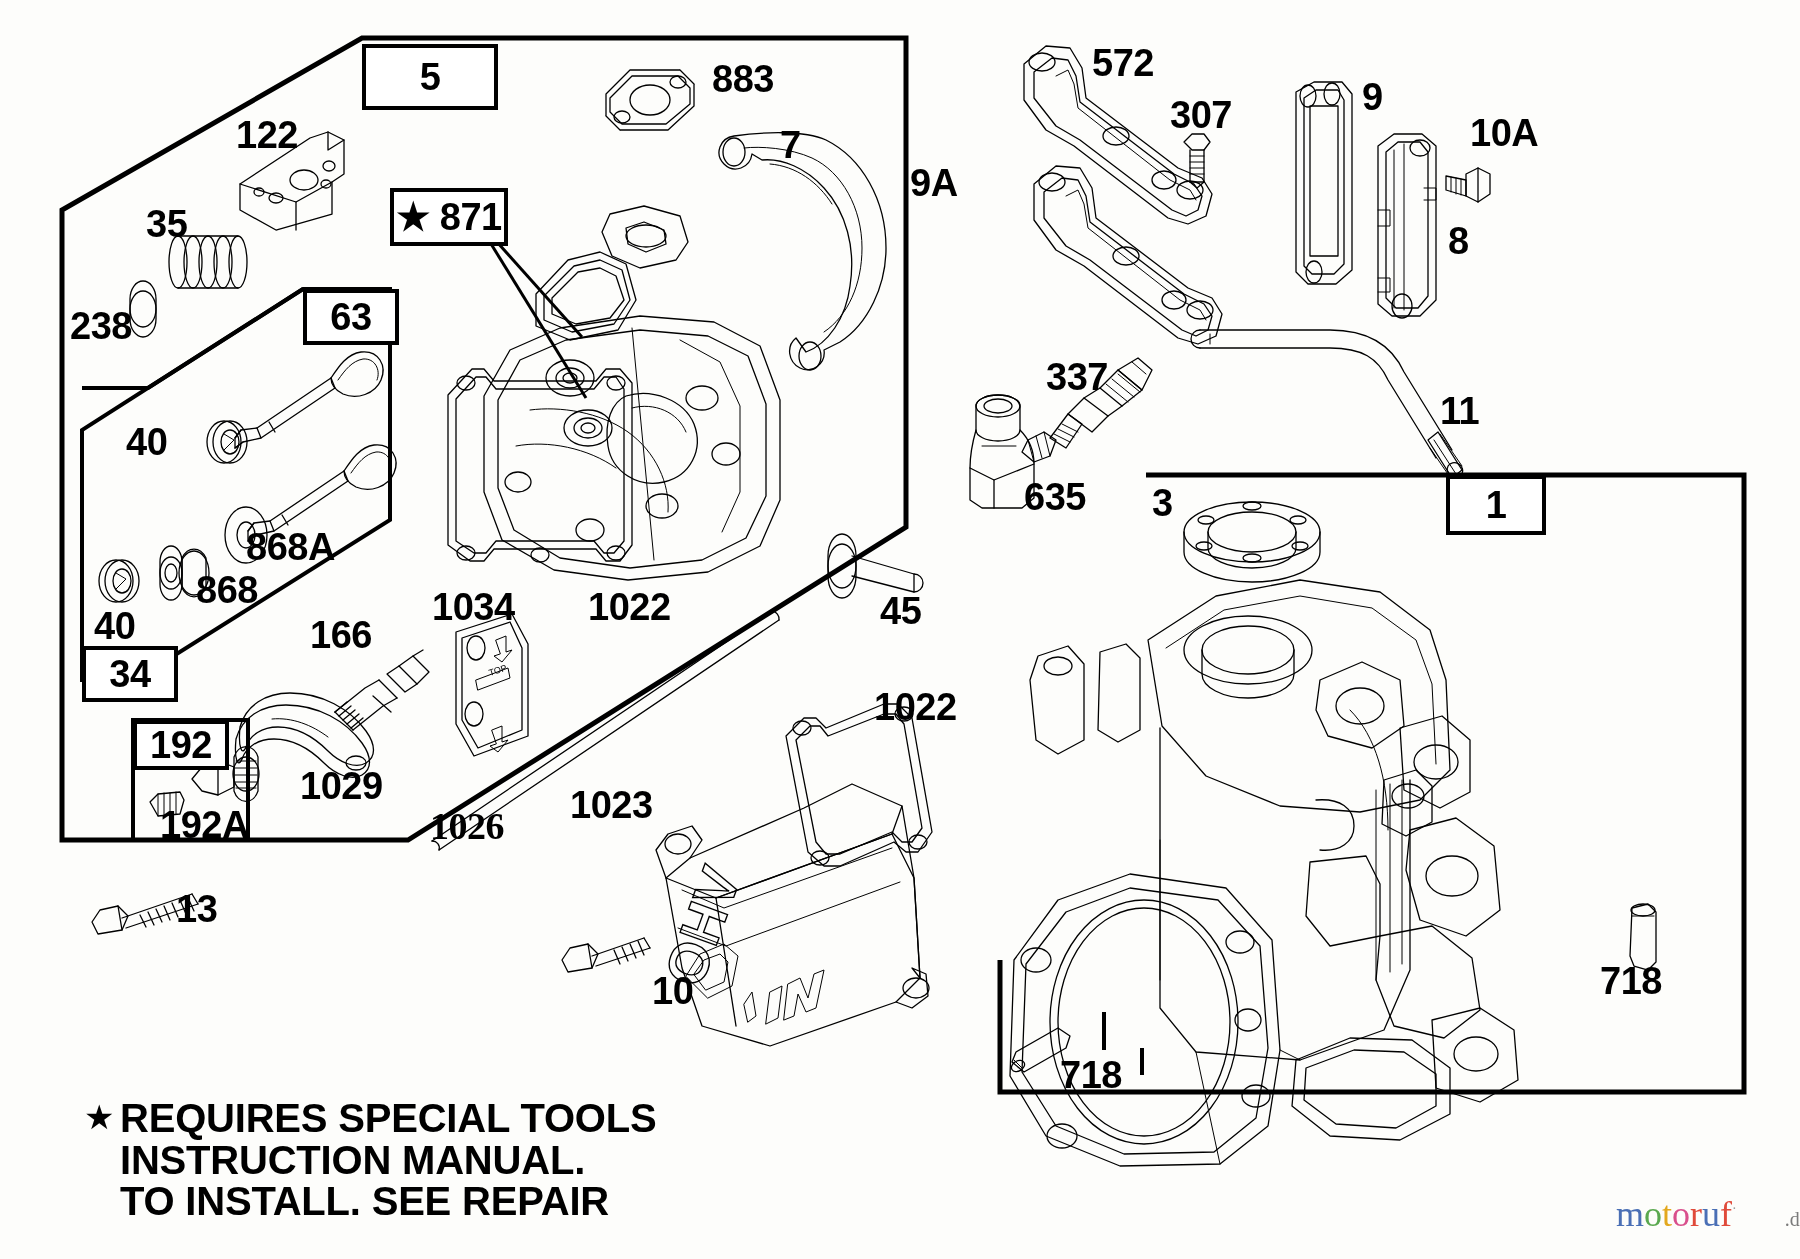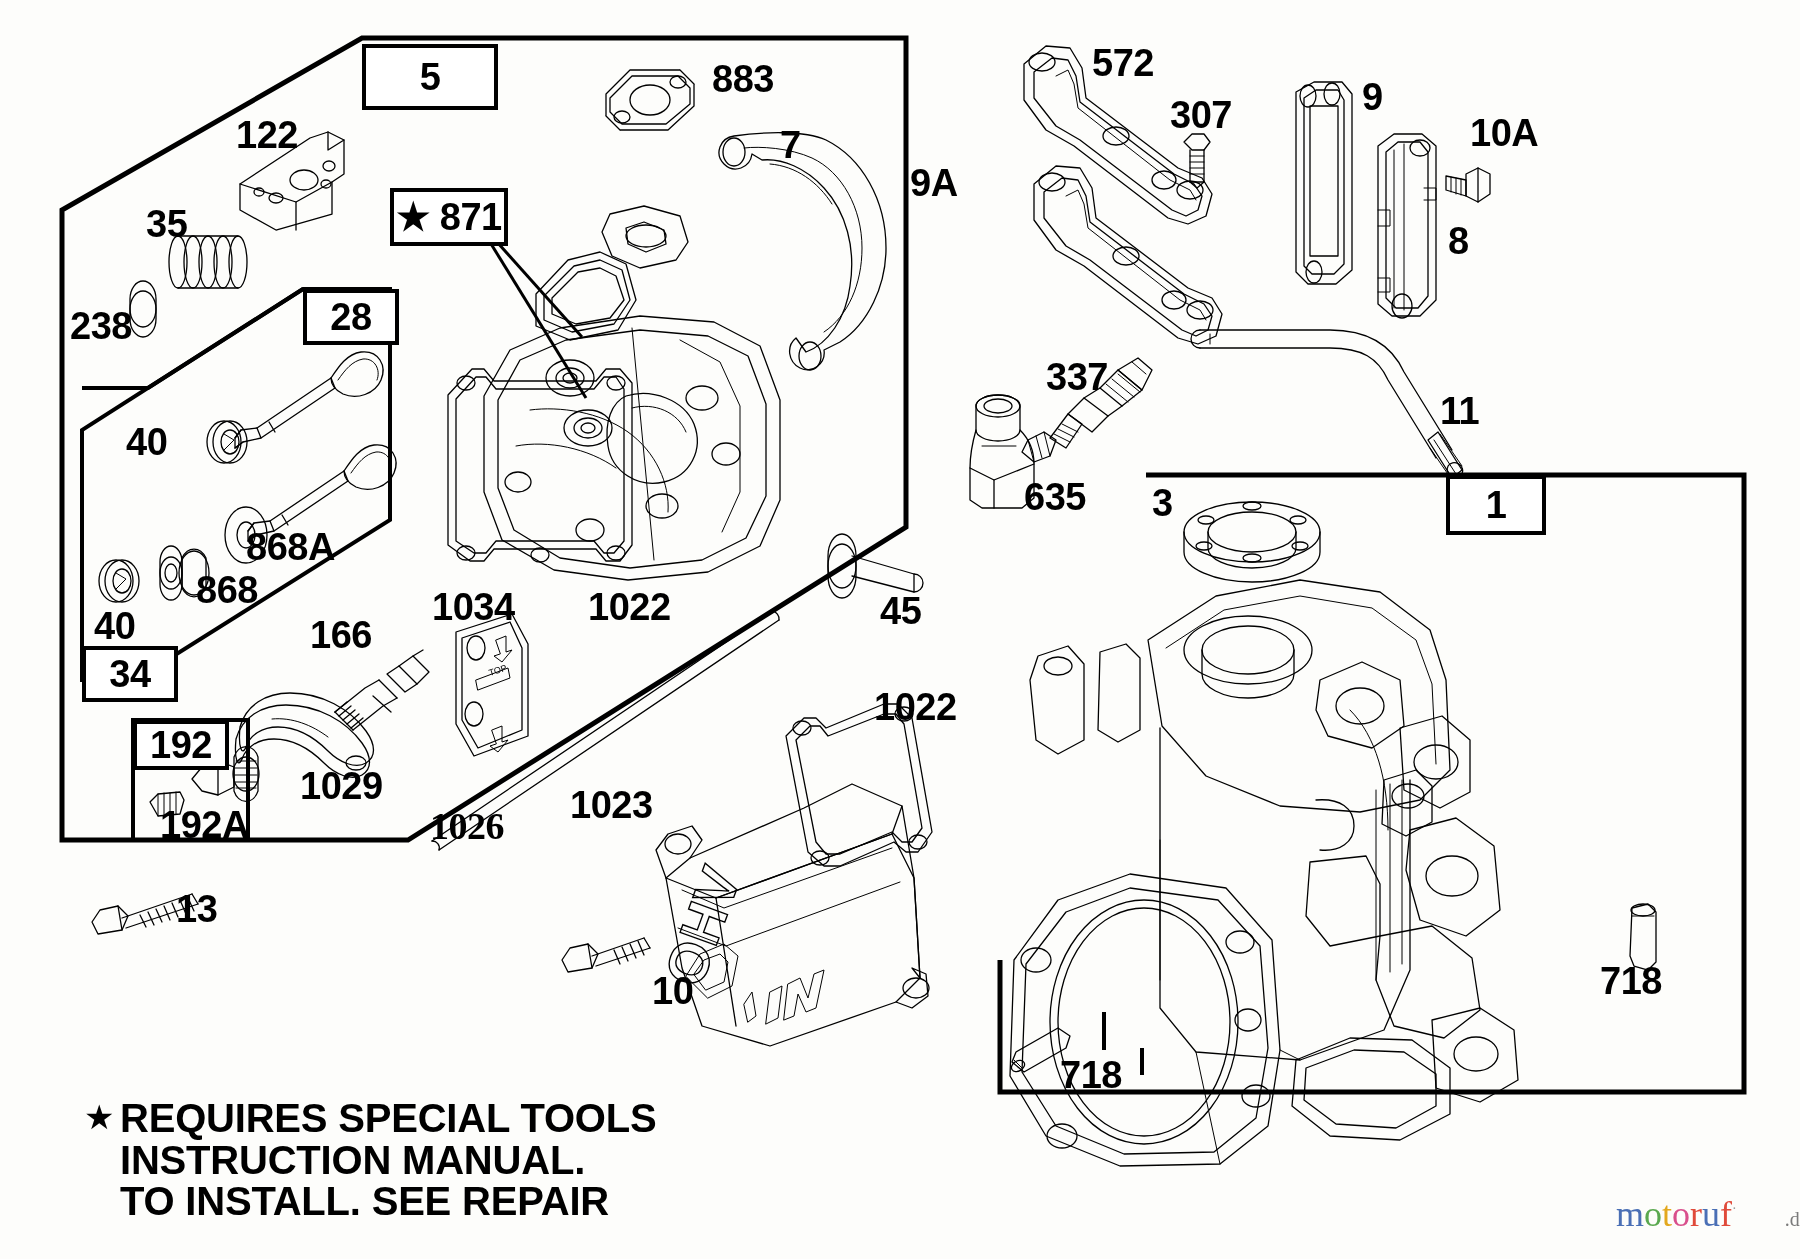--- a/index.html
+++ b/index.html
@@ -565,21 +565,21 @@
   <div class="boxed" id="box-5" style="left:362px; top:44px; width:128px; height:58px;">
     <span>5</span>
   </div>
 
   <div class="boxed star" id="box-871" style="left:390px; top:188px; width:110px; height:50px;">
     <span>★</span>
     <span>871</span>
   </div>
 
   <div class="boxed" id="box-33" style="left:303px; top:289px; width:88px; height:48px;">
-    <span>28</span>
+    <span>63</span>
   </div>
 
   <div class="boxed" id="box-34" style="left:82px; top:646px; width:88px; height:48px;">
     <span>34</span>
   </div>
 
   <div class="boxed" id="box-192" style="left:133px; top:720px; width:88px; height:42px;">
     <span>192</span>
   </div>
 

